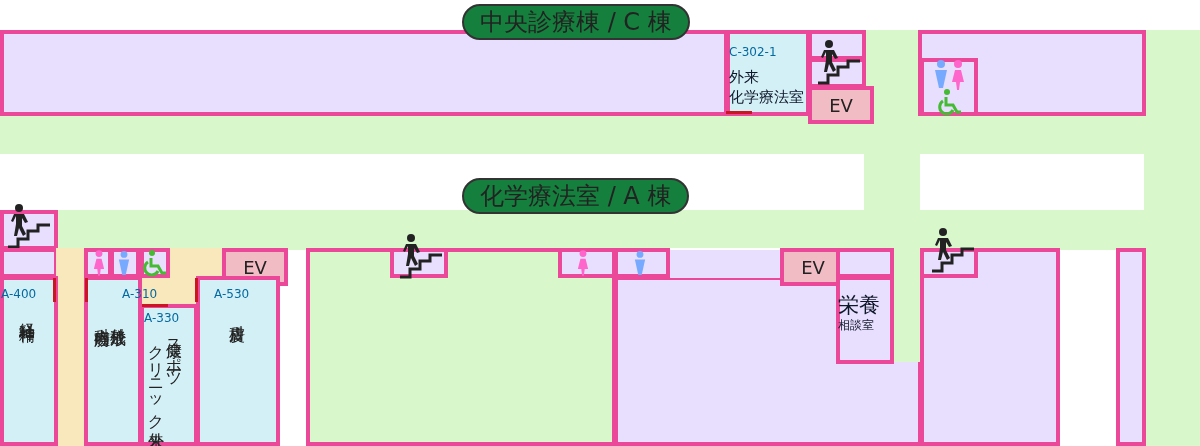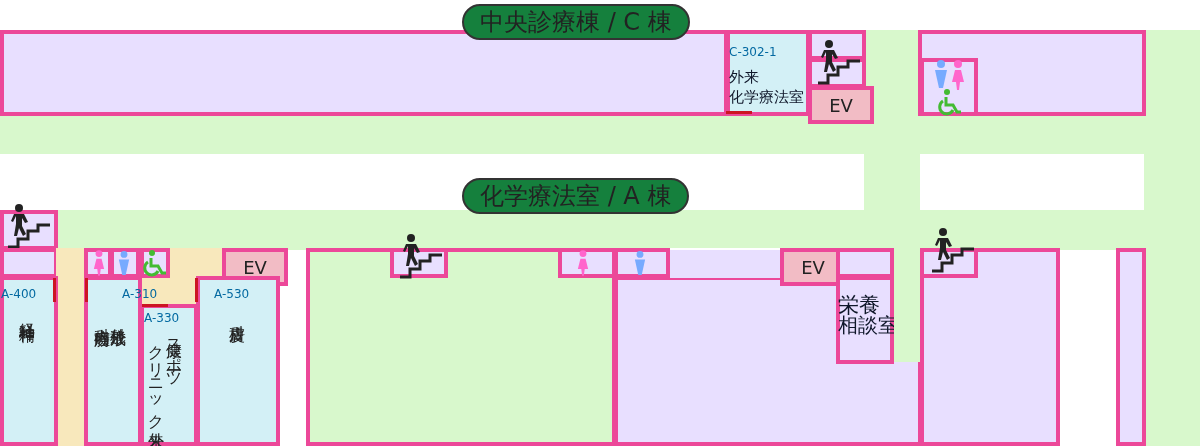--- a/index.html
+++ b/index.html
@@ -130,21 +130,21 @@
 <div class="r purple bw" style="left:614px;top:248px;width:56px;height:30px;"></div>
 <svg class="ico" style="left:634px;top:249px;" width="12" height="28" viewBox="0 0 14 28">
   <circle cx="7" cy="4" r="4" fill="#77aaff"></circle>
     <path d="M1 10 h12 l-4 18 h-4z" fill="#77aaff"></path>
 </svg>
 <div class="r purple" style="left:670px;top:248px;width:112px;height:30px;border-top:2px solid #fff;"></div>
 <div class="ev pink bw" style="left:780px;top:248px;width:58px;height:30px;">EV</div>
 <div class="r purple bw" style="left:836px;top:248px;width:58px;height:30px;"></div>
 <div class="r purple bw" style="left:836px;top:276px;width:58px;height:88px;"></div>
 <div class="small" style="left:838px;top:296px;font-size:21px;">栄養</div>
-<div class="small" style="left:838px;top:316px;font-size:20px;">相談室</div>
+<div class="small" style="left:838px;top:316px;font-size:12px;">相談室</div>
 <div class="r green" style="left:894px;top:250px;width:26px;height:112px;"></div>
 
 <div class="r purple bw" style="left:920px;top:248px;width:140px;height:198px;"></div>
 <div class="r purple bw" style="left:920px;top:248px;width:58px;height:30px;"></div>
 <svg class="ico" style="left:932px;top:228px;" width="44" height="46" viewBox="0 0 44 46">
   <circle cx="11" cy="4" r="4" fill="#222"></circle>
   <path d="M6 10 h10 l4 8 -3 1 -3 -5 v8 l4 8 -3 2 -4 -8 -2 8 h-3 l2 -12 v-8 l-3 6 -2 -1z" fill="#222"></path>
   <path d="M0 43 h10 v-8 h10 v-8 h10 v-6 h12" stroke="#222" stroke-width="3" fill="none"></path>
 </svg>
 <div class="r purple bw" style="left:1116px;top:248px;width:30px;height:198px;"></div>

